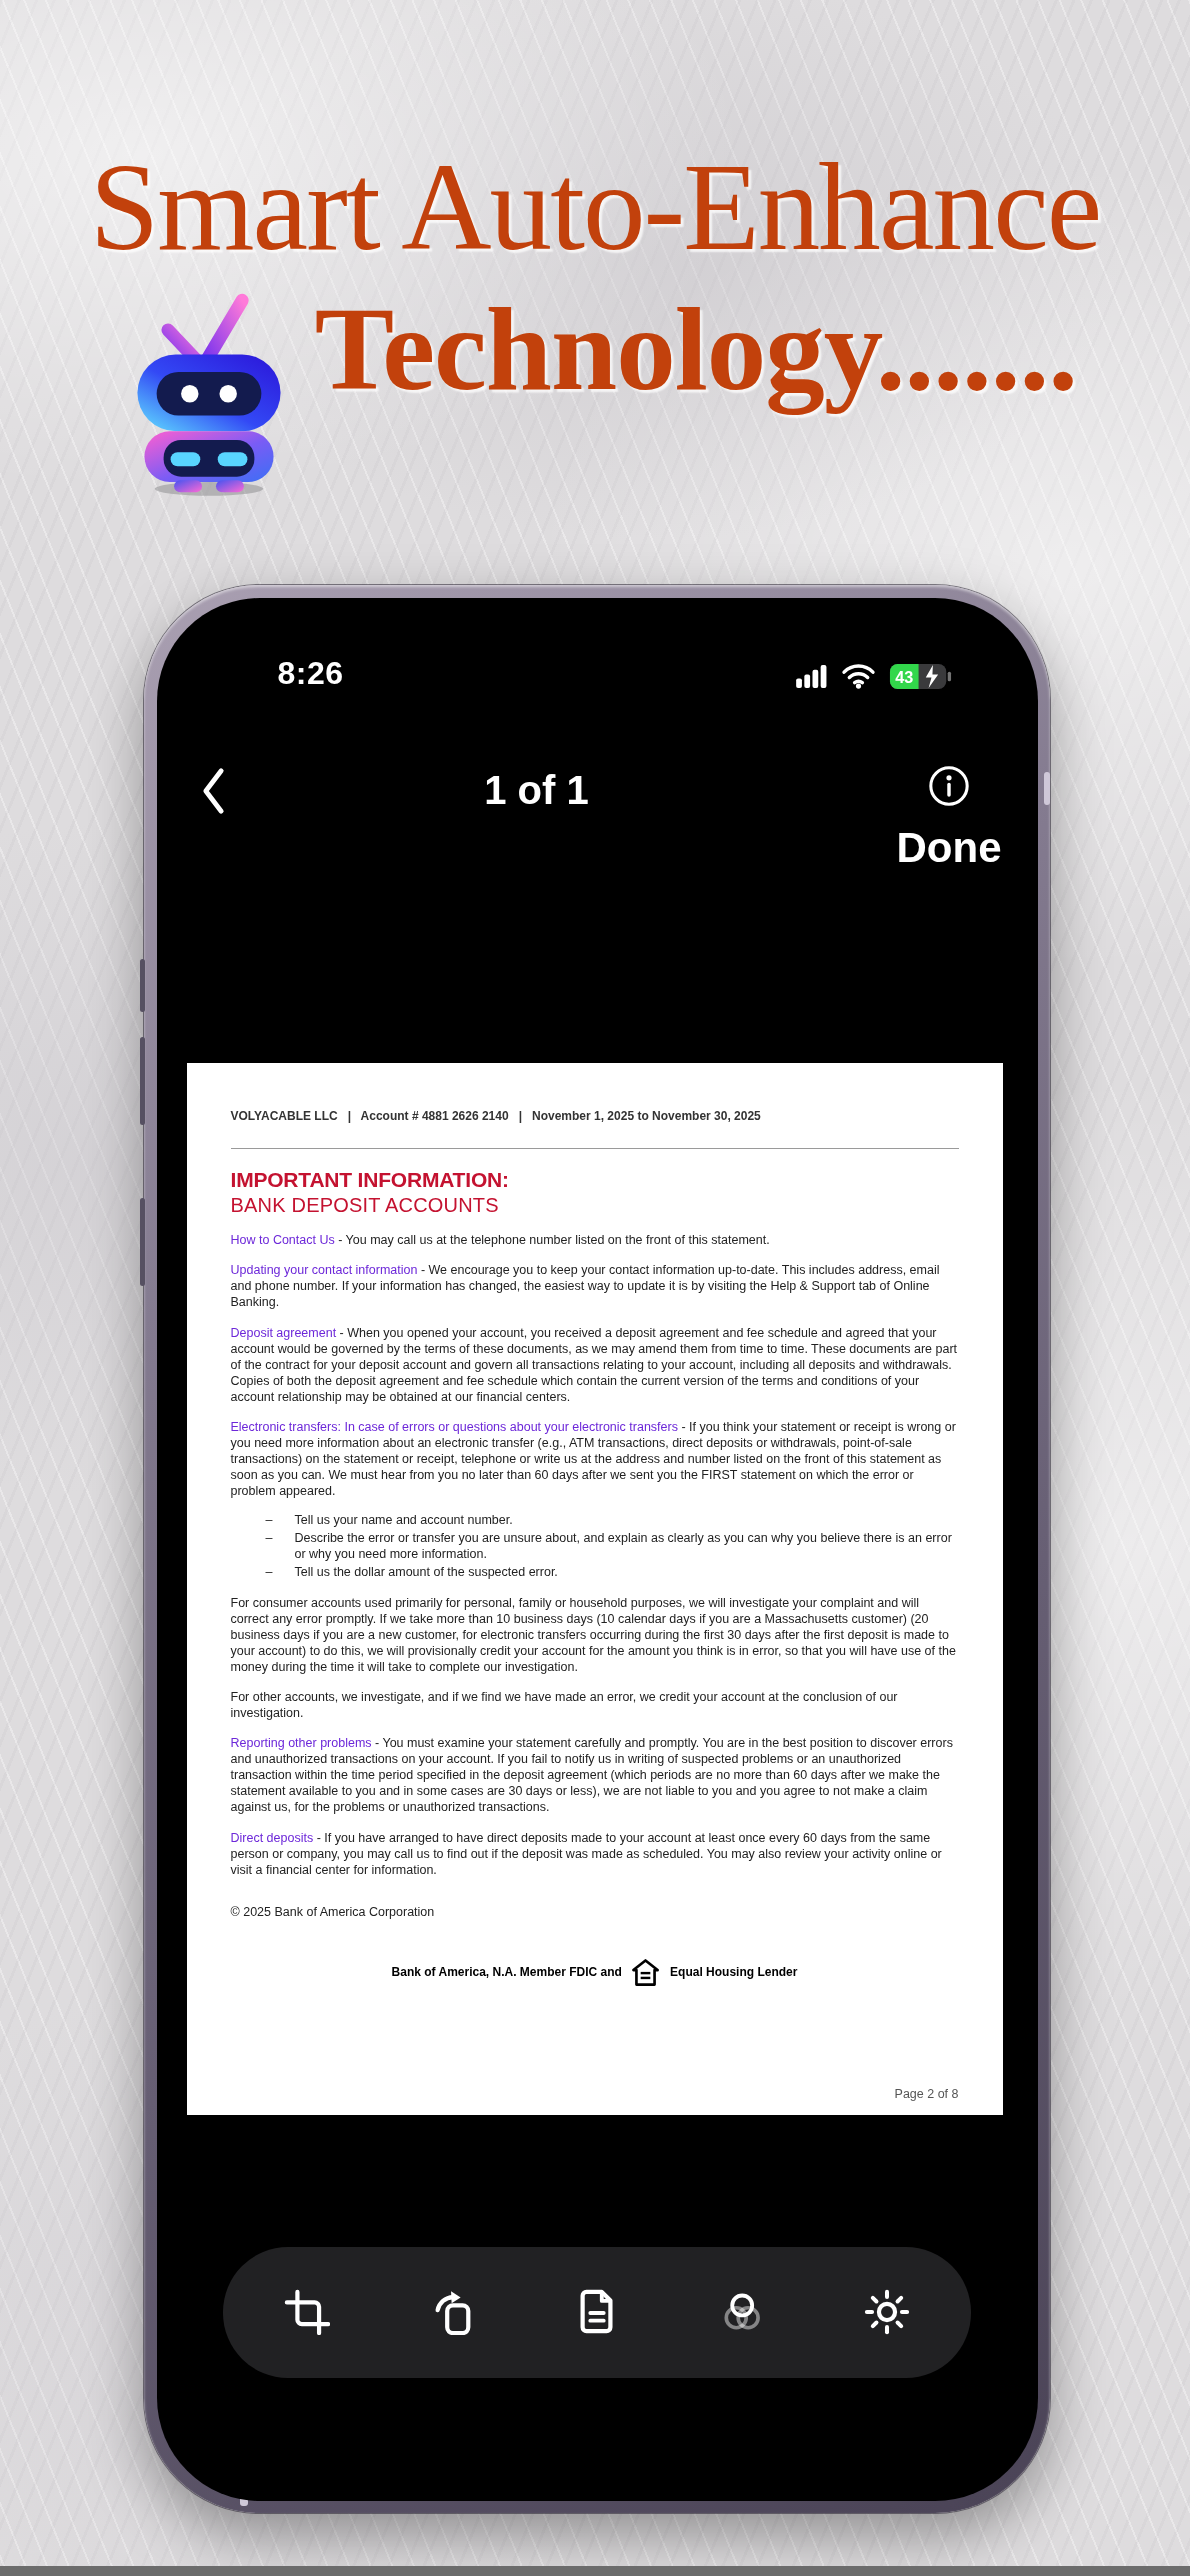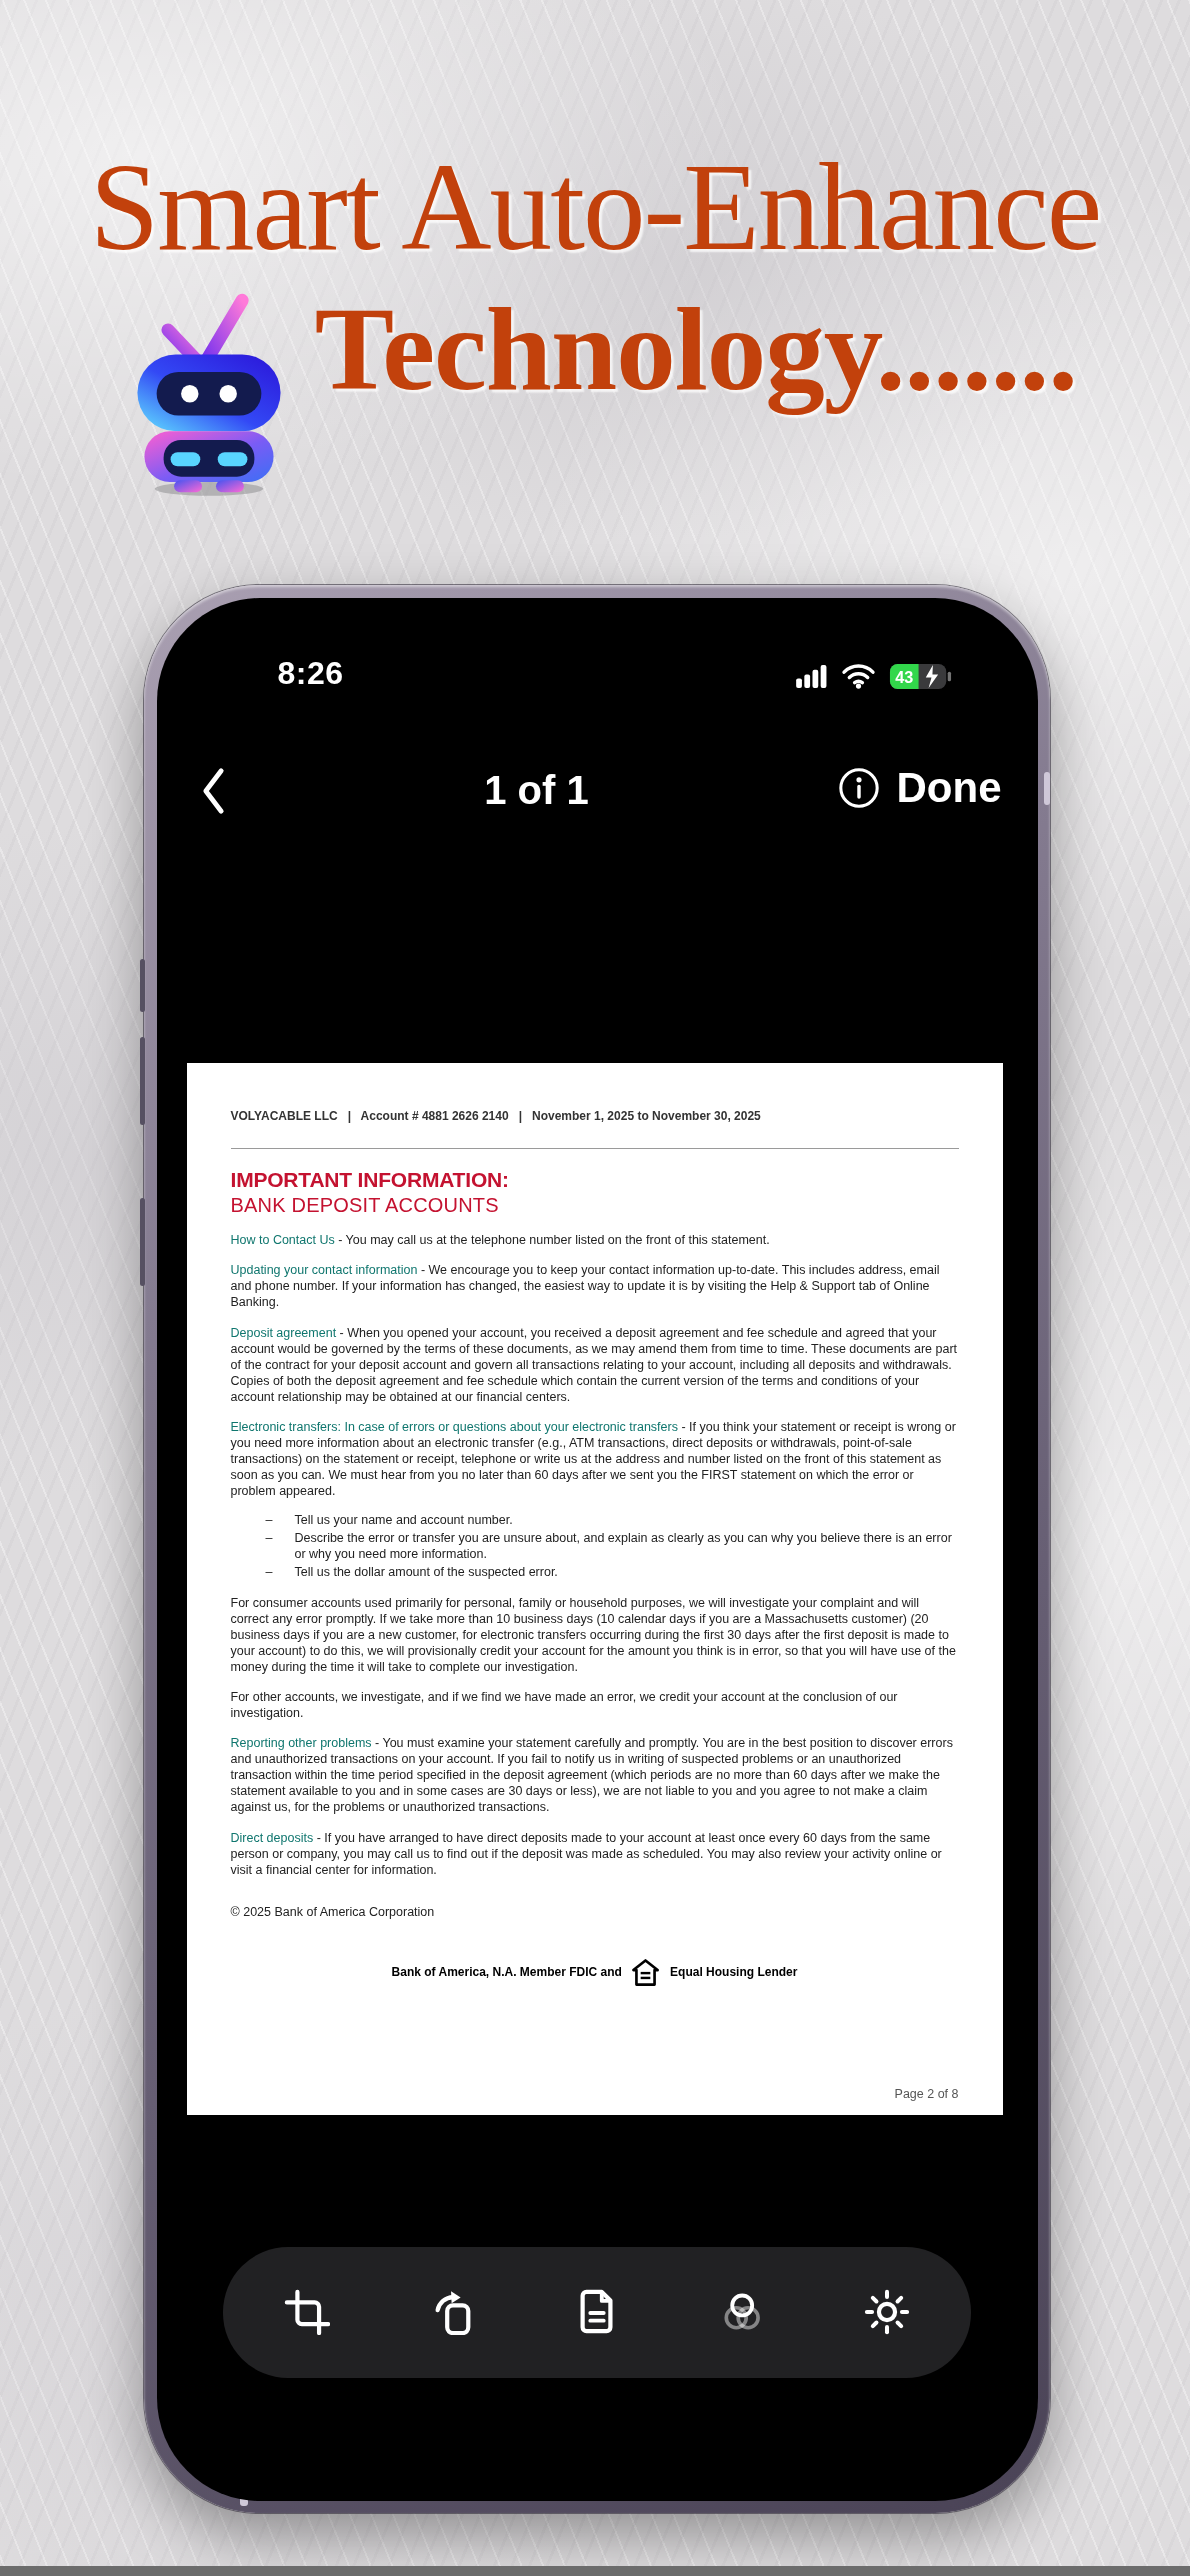--- a/index.html
+++ b/index.html
@@ -40,32 +40,32 @@
 
   
   .statusbar{position:absolute;top:50px;left:0;right:0;height:61px;color:#fff;}
   .time{position:absolute;left:121px;top:7.7px;font-size:32px;font-weight:700;letter-spacing:0.5px;}
   .status-right{position:absolute;right:86px;top:13.4px;display:flex;align-items:center;gap:12.5px;}
 
   
   .navbar{position:absolute;top:165px;left:0;right:0;height:58px;color:#fff;}
   .back{position:absolute;left:42px;top:3.8px;width:29px;height:50px;}
   .nav-title{position:absolute;left:0;right:121px;top:5.8px;text-align:center;font-size:40px;font-weight:600;}
-  .nav-right{position:absolute;right:36px;top:1.9px;display:flex;align-items:center;gap:15.3px;}
+  .nav-right{position:absolute;right:36px;top:1.9px;display:flex;align-items:center;gap:15.3px;flex-direction:column;}
   .done{font-size:42px;font-weight:600;}
 
   
   .page{position:absolute;left:30px;top:465px;width:816px;height:1052px;background:#fff;color:#222;}
   .page-inner{padding:46px 44px 0 44px;}
   .meta{font-size:12px;font-weight:700;color:#333;white-space:pre-wrap;
     border-bottom:1.9px solid #9a9a9a;padding-bottom:25px;}
   .h1{margin-top:19px;font-size:21px;font-weight:700;color:#c41230;letter-spacing:-0.2px;}
   .h2{font-size:20px;font-weight:400;color:#c41230;margin-top:2.9px;letter-spacing:0.2px;}
   .para{font-size:12.5px;line-height:1.28;margin-top:14.4px;}
-  .lead{color:#0f766e;}
+  .lead{color:#6d28d9;}
   .bullets{margin:13.4px 0 0 35px;}
   .bullet{display:flex;font-size:12.5px;line-height:1.28;margin-top:1.9px;}
   .dash{width:29px;flex:none;}
   .copyright{margin-top:27px;font-size:12.5px;}
   .docfooter{margin-top:40px;display:flex;justify-content:center;align-items:center;gap:9.6px;
     font-size:12px;font-weight:700;color:#000;}
   .page-label{position:absolute;right:44px;bottom:13.4px;font-size:12.5px;color:#555;}
 
   
   .toolbar{position:absolute;left:66px;top:1649px;width:748px;height:131px;background:#212123;

